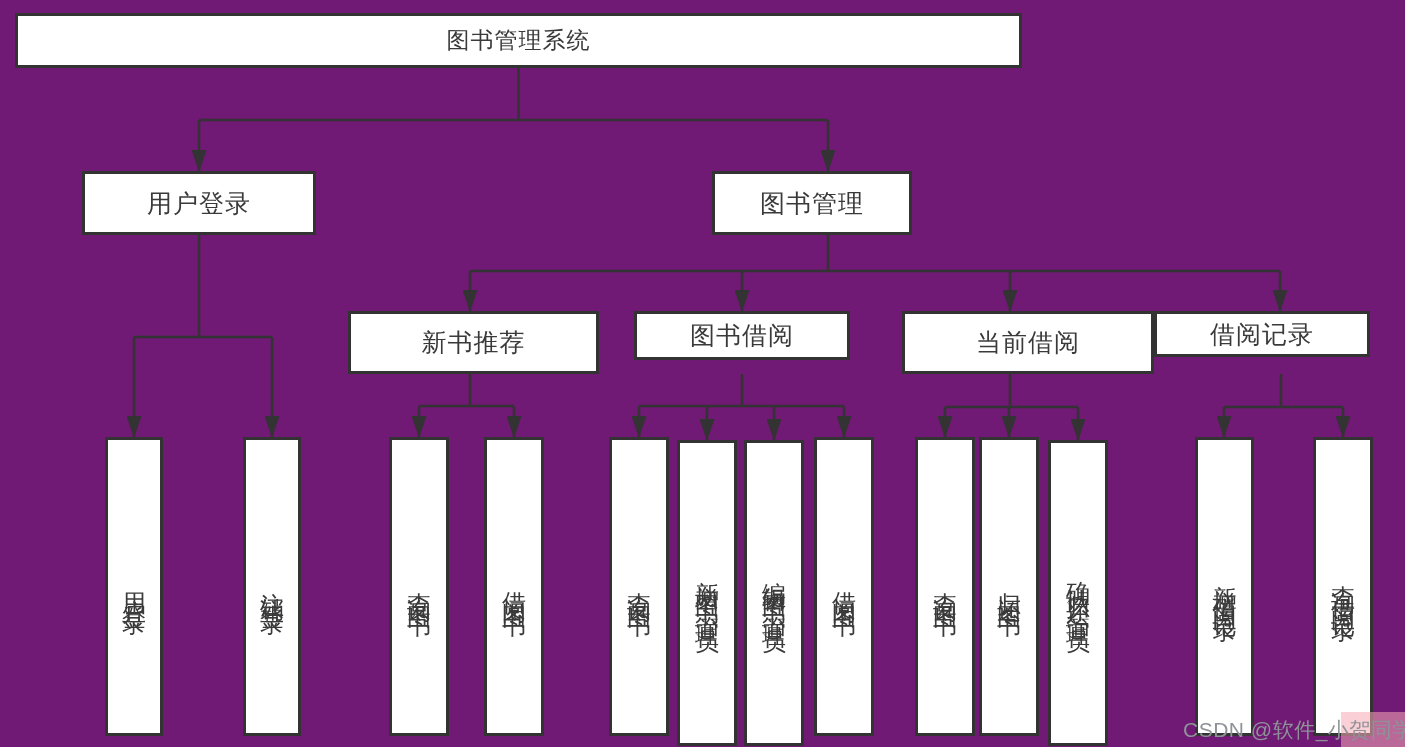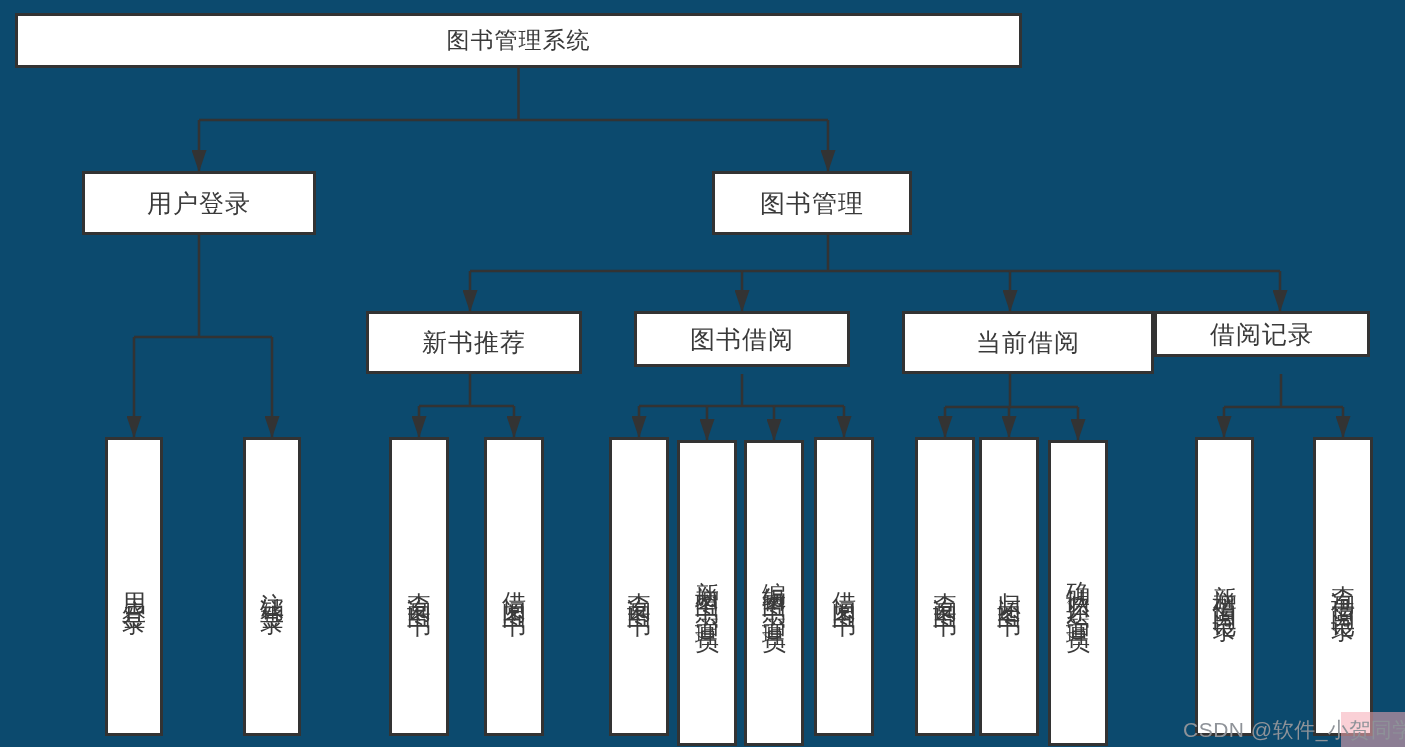--- a/index.html
+++ b/index.html
@@ -1,17 +1,17 @@
 <!DOCTYPE html>
 <html><head>
 <meta charset="utf-8">
 <style>
   html,body{margin:0;padding:0;background:#ffffff;}
   .stage{
-    position:relative;width:1405px;height:747px;background:#0c4a6e;
+    position:relative;width:1405px;height:747px;background:#701a75;
     overflow:hidden;
     font-family:"Liberation Sans","DejaVu Sans",sans-serif;
   }
   .wires{position:absolute;left:0;top:0;z-index:0;}
   .node{
     position:absolute;box-sizing:border-box;background:#ffffff;
     border:3px solid #333333;color:#3a3a3a;
     display:flex;align-items:center;justify-content:center;
     z-index:1;
   }
@@ -75,24 +75,24 @@
     <span>图书管理系统</span>
   </div>
 
   <div class="node h" style="left:82px;top:171px;width:234px;height:64px">
     <span>用户登录</span>
   </div>
   <div class="node h" style="left:712px;top:171px;width:200px;height:64px">
     <span>图书管理</span>
   </div>
 
-  <div class="node h" style="left:366px;top:311px;width:216px;height:63px">
+  <div class="node h" style="left:348px;top:311px;width:251px;height:63px">
     <span>新书推荐</span>
   </div>
-  <div class="node h" style="left:634px;top:311px;width:216px;height:56px">
+  <div class="node h" style="left:634px;top:311px;width:216px;height:49px">
     <span>图书借阅</span>
   </div>
   <div class="node h" style="left:902px;top:311px;width:252px;height:63px">
     <span>当前借阅</span>
   </div>
   <div class="node h" style="left:1154px;top:311px;width:216px;height:46px">
     <span>借阅记录</span>
   </div>
 
   <div class="node vert" style="left:105px;top:437px;width:58px;height:299px">

